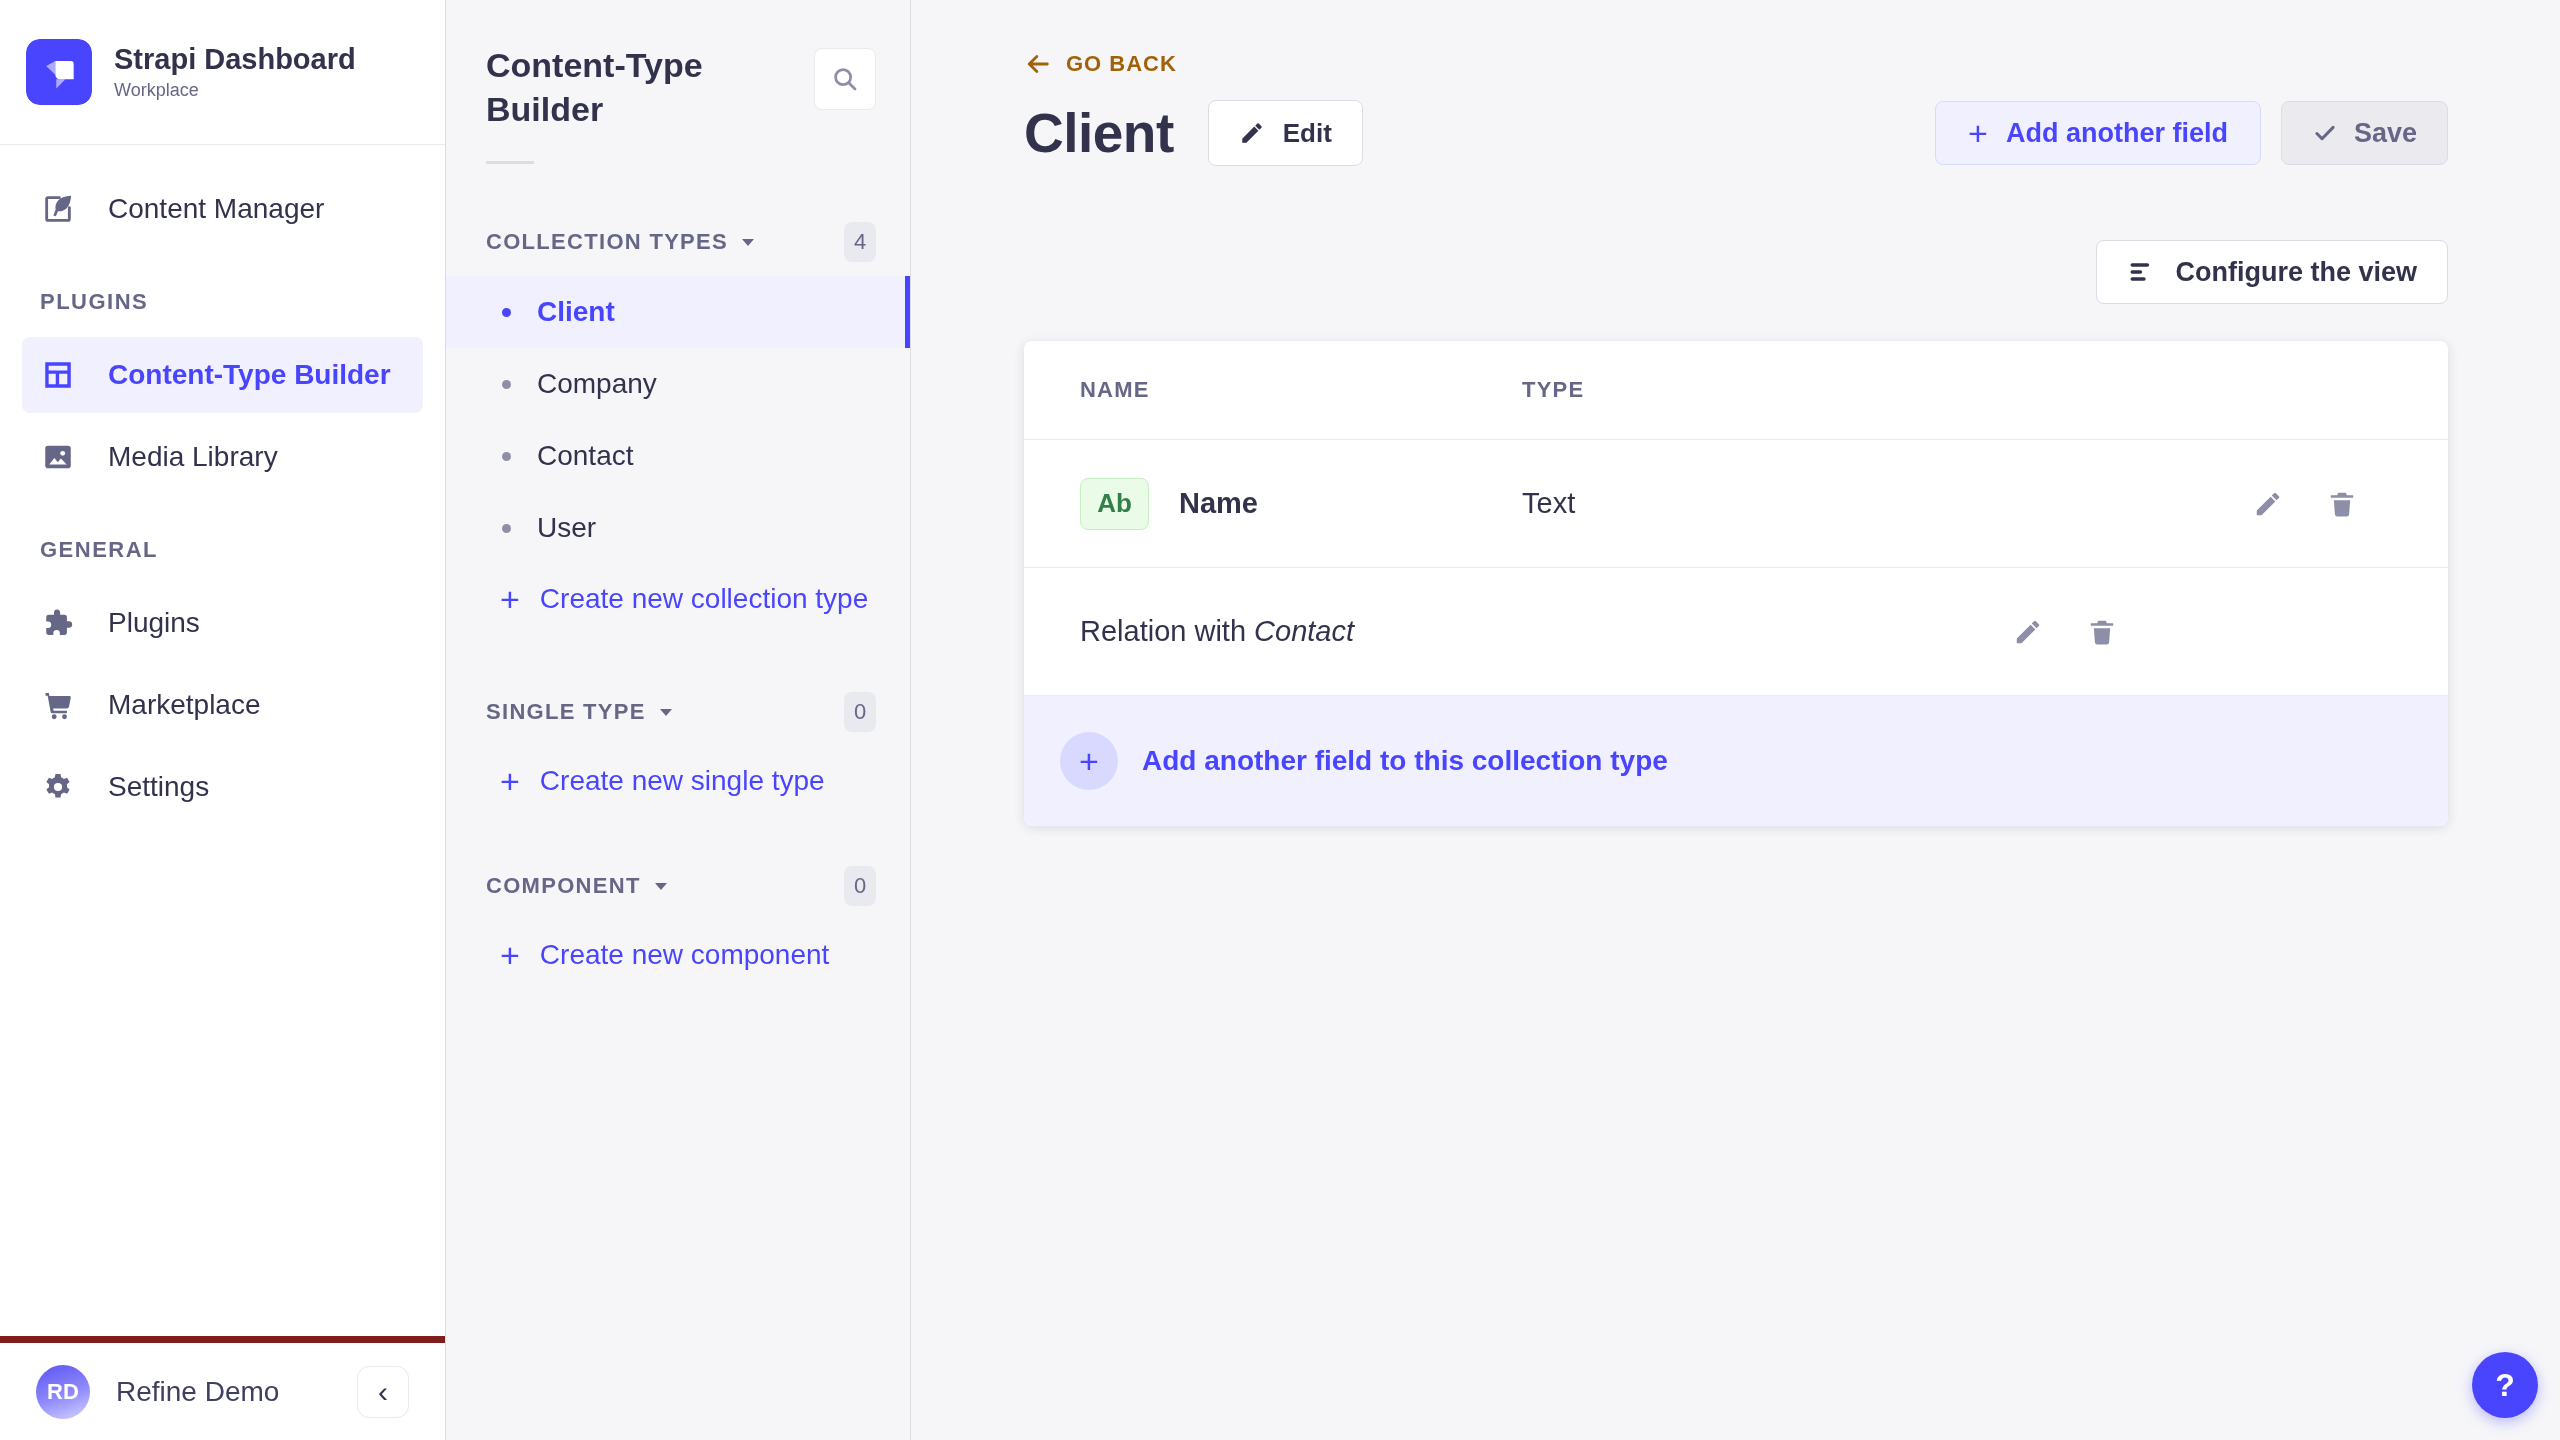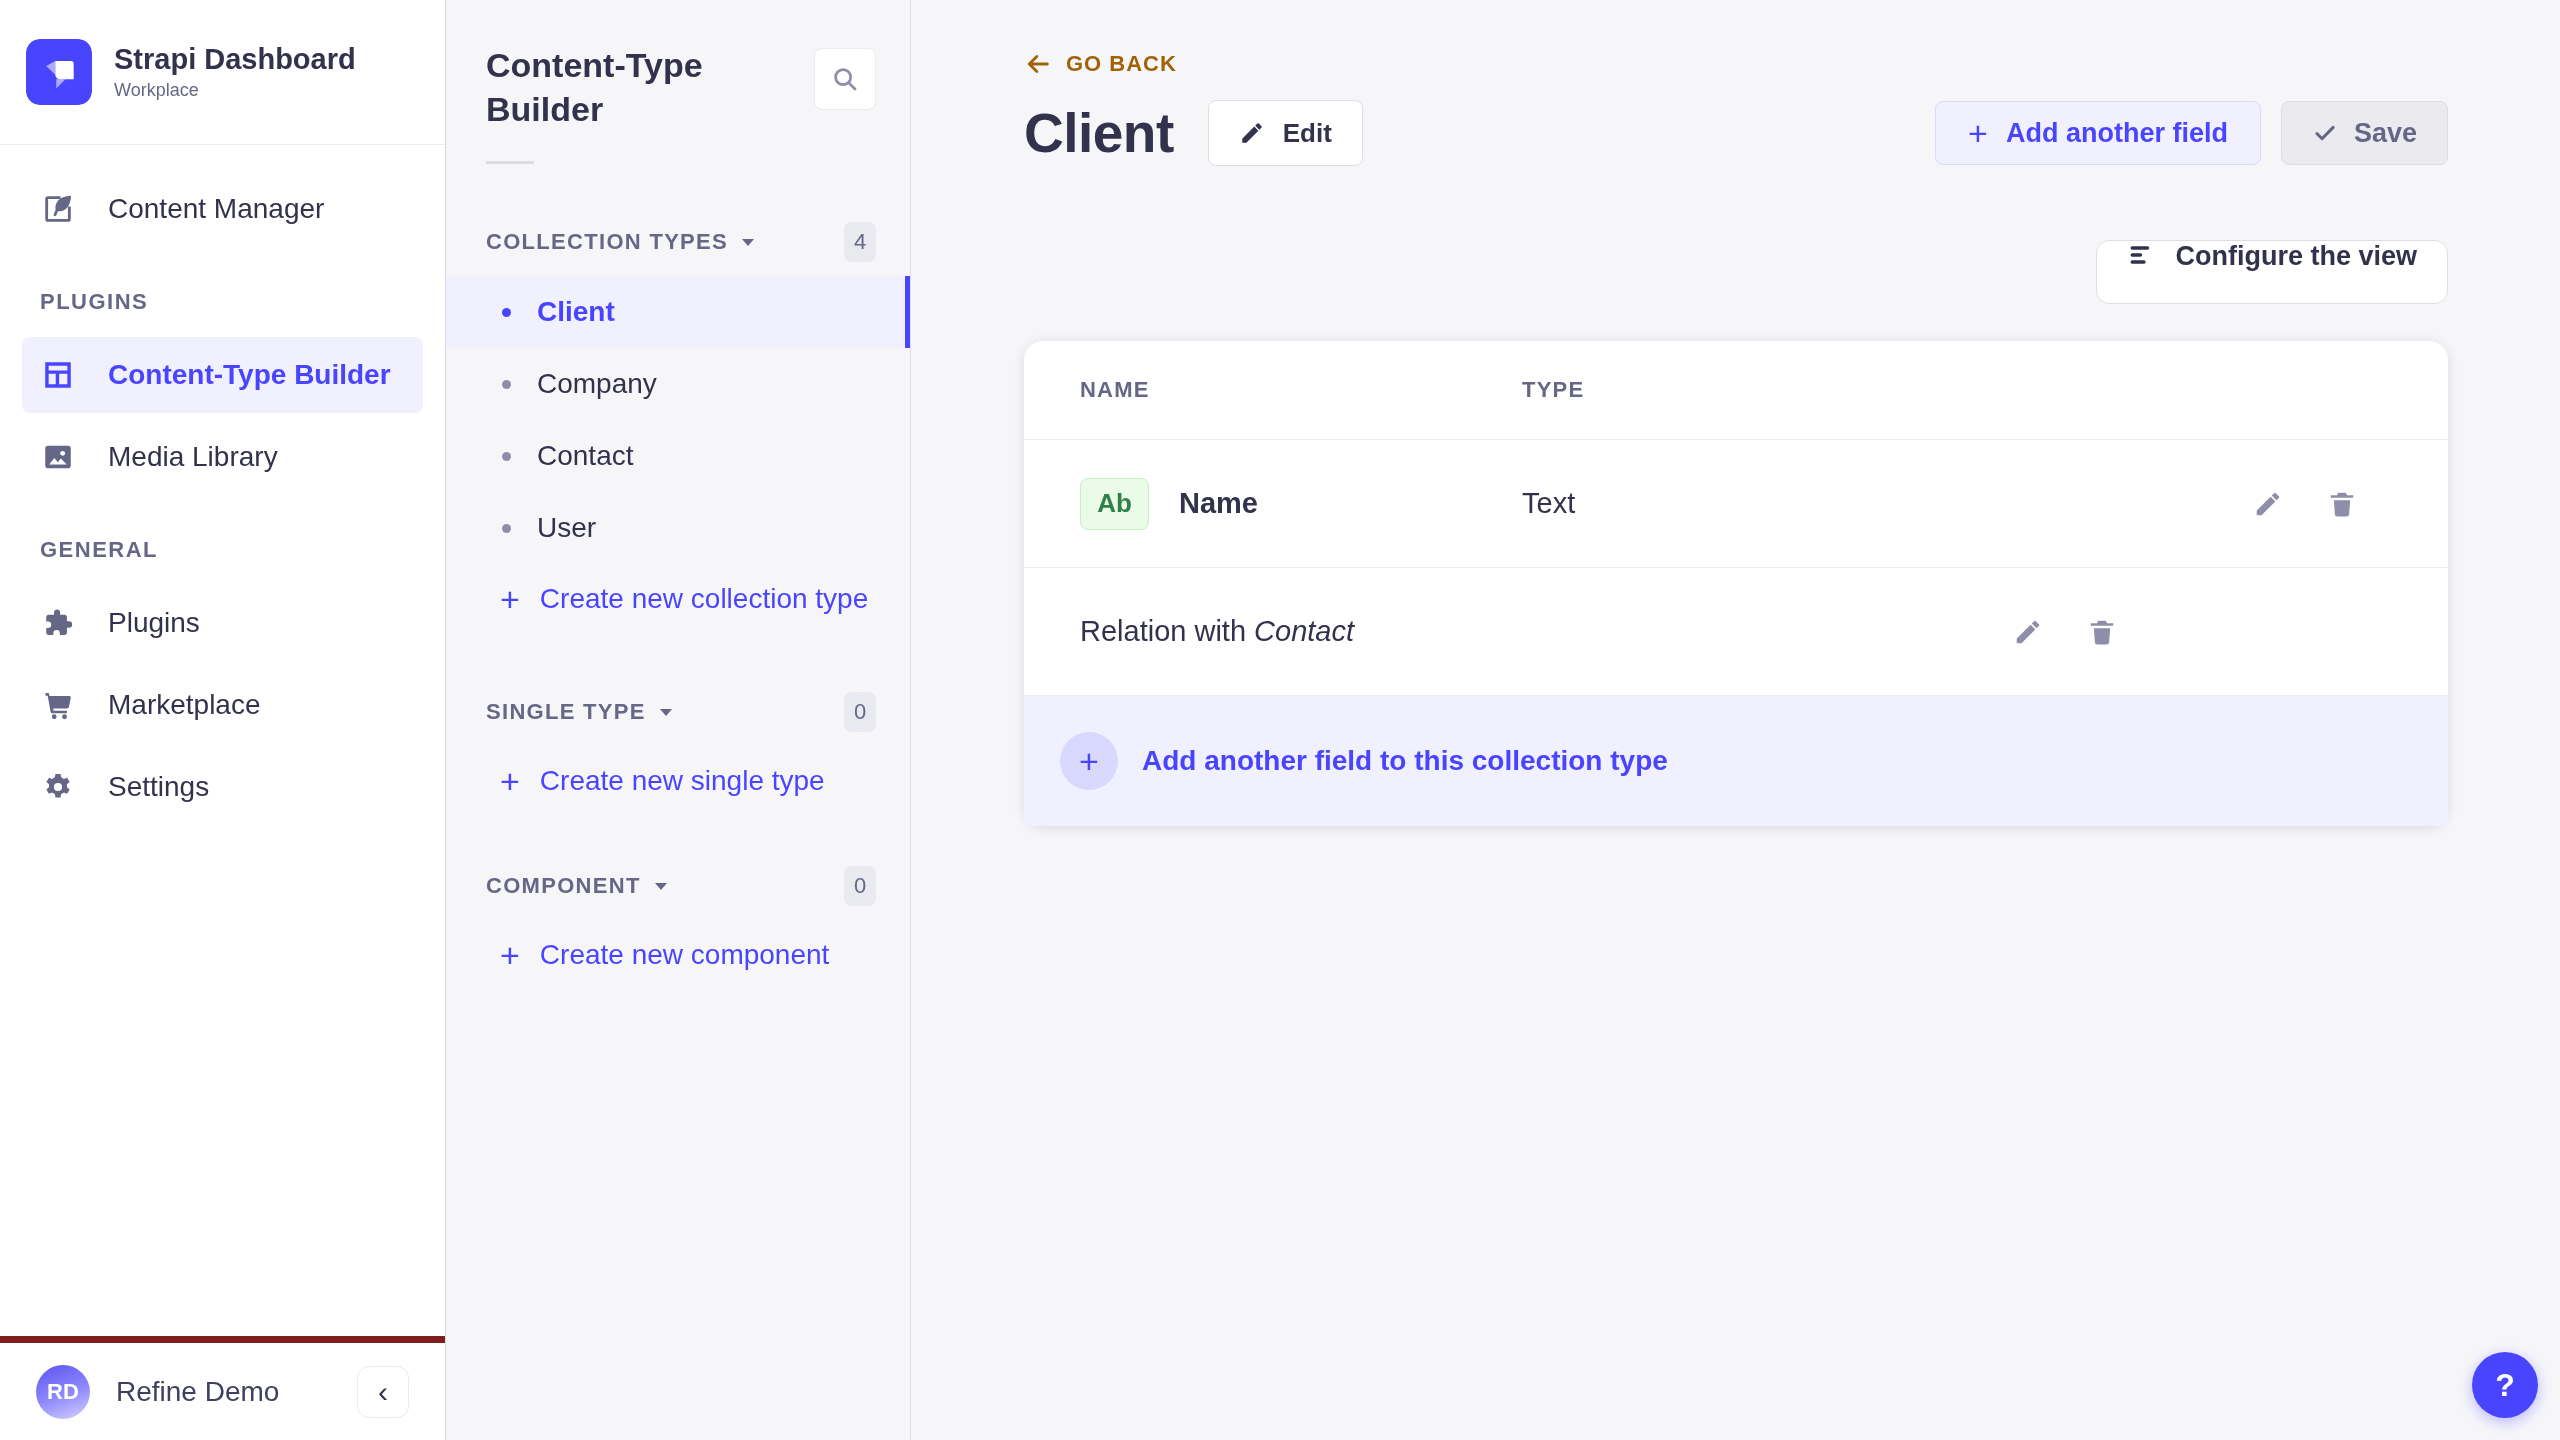--- a/index.html
+++ b/index.html
@@ -135,28 +135,28 @@
     background:#eaeaef; border:1px solid #dcdce4; border-radius:8px;
     display:flex; align-items:center; justify-content:center; gap:16px;
     font-size:27px; font-weight:600; color:#666687; cursor:pointer;
   }
   .save-btn .ic { width:26px; height:26px; color:#666687; display:flex; }
   .subtitle { margin-top:16px; font-size:29px; color:#666687; }
 
   .configure-row { margin-top:74px; display:flex; justify-content:flex-end; }
   .configure-btn {
     height:64px; padding:0 30px;
-    background:#fff; border:1px solid #dcdce4; border-radius:13px;
-    display:flex; align-items:flex-start; gap:20px;
+    background:#fff; border:1px solid #dcdce4; border-radius:8px;
+    display:flex; align-items:center; gap:20px;
     font-size:27px; font-weight:600; color:#32324d; cursor:pointer;
   }
   .configure-btn .ic { width:28px; height:28px; color:#32324d; display:flex; }
 
   .fields-card {
-    margin-top:37px; background:#fff; border-radius:19px;
+    margin-top:37px; background:#fff; border-radius:8px;
     box-shadow:0 2px 12px rgba(33,33,52,0.12);
   }
   .t-head, .t-row {
     display:grid; grid-template-columns:442px 1fr 240px;
     align-items:center; padding-left:56px;
   }
   .t-head { height:99px; border-bottom:1px solid #eaeaef; }
   .t-head .col-label { font-size:22px; font-weight:700; letter-spacing:1.2px; color:#666687; }
   .t-row { height:128px; border-bottom:1px solid #eaeaef; }
   .cell-name { display:flex; align-items:center; gap:30px; }

